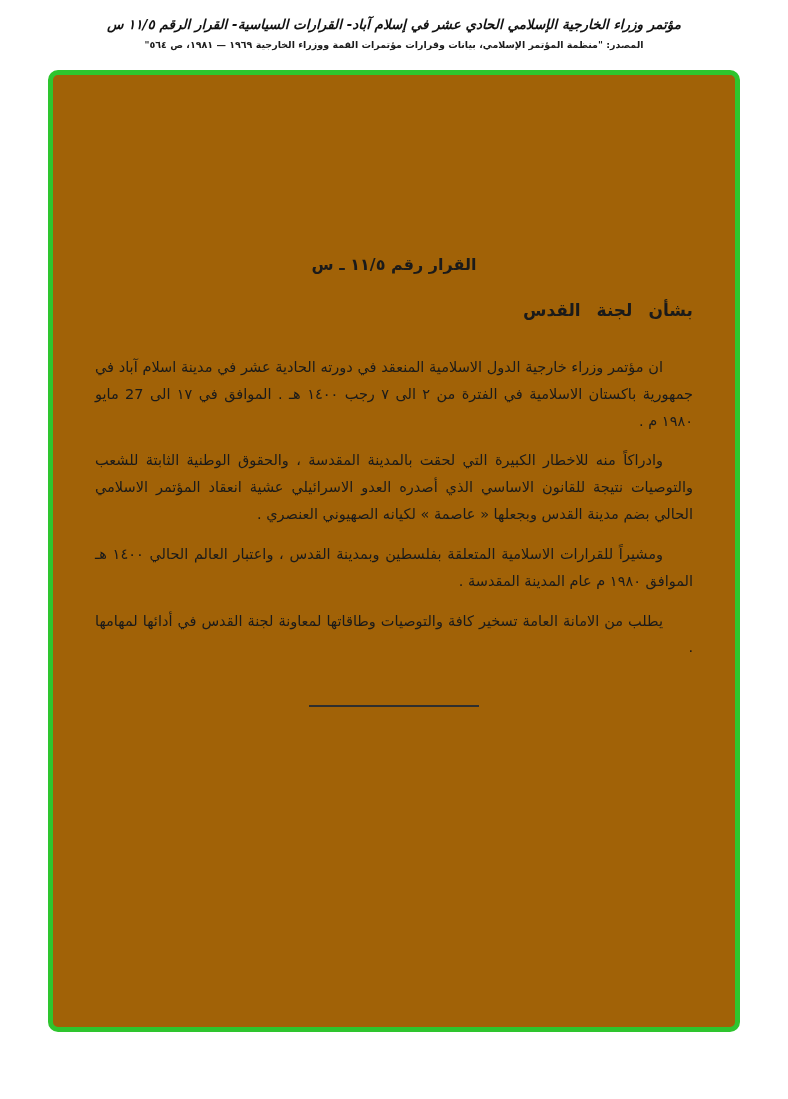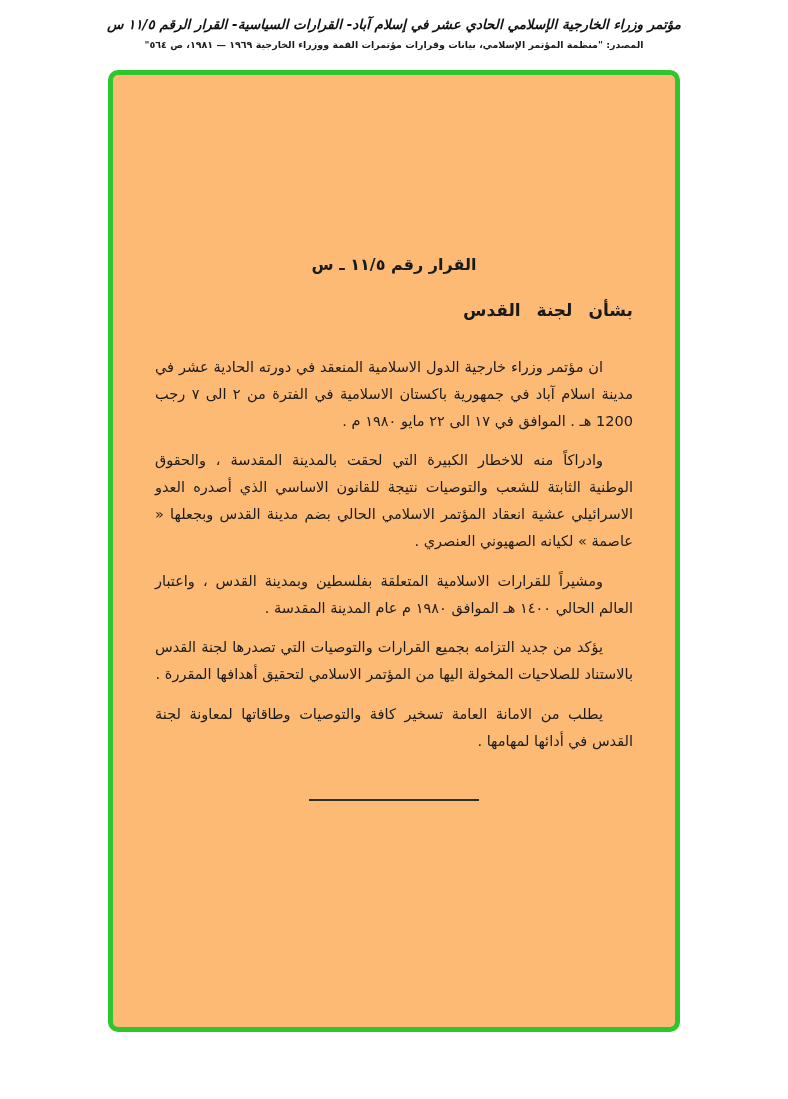--- a/index.html
+++ b/index.html
@@ -26,26 +26,26 @@
   }
   .doc-header .line2 {
     font-size: 9.5px;
     font-weight: bold;
     margin-top: 7px;
     color: #1c1c1c;
   }
 
   .highlight-box {
     box-sizing: border-box;
-    width: 572px;
+    width: 692px;
     height: 962px;
     margin: 20px auto 0 auto;
     border: 5px solid #2ec52e;
     border-radius: 10px;
-    background: #fdba74;
+    background: #a16207;
     position: relative;
   }
 
   .page-content {
     padding: 180px 42px 0 42px;
     color: #1a1a1a;
   }
 
   .res-title {
     text-align: center;
@@ -83,21 +83,20 @@
 <header class="doc-header">
   <div class="line1">مؤتمر وزراء الخارجية الإسلامي الحادي عشر في إسلام آباد- القرارات السياسية- القرار الرقم ١١/٥ س</div>
   <div class="line2">المصدر: "منظمة المؤتمر الإسلامي، بيانات وقرارات مؤتمرات القمة ووزراء الخارجية ١٩٦٩ — ١٩٨١، ص ٥٦٤"</div>
 </header>
 
 <div class="highlight-box" style="border-color: rgb(46, 197, 46);">
   <div class="page-content">
     <h1 class="res-title">القرار رقم ١١/٥ ـ س</h1>
     <h2 class="res-subtitle">بشأن لجنة القدس</h2>
 
-    <p class="res-paragraph">ان مؤتمر وزراء خارجية الدول الاسلامية المنعقد في دورته الحادية عشر في مدينة اسلام آباد في جمهورية باكستان الاسلامية في الفترة من ٢ الى ٧ رجب 1200 هـ . الموافق في ١٧ الى ٢٢ مايو ١٩٨٠ م .</p>
+    <p class="res-paragraph">ان مؤتمر وزراء خارجية الدول الاسلامية المنعقد في دورته الحادية عشر في مدينة اسلام آباد في جمهورية باكستان الاسلامية في الفترة من ٢ الى ٧ رجب ١٤٠٠ هـ . الموافق في ١٧ الى 27 مايو ١٩٨٠ م .</p>
     <p class="res-paragraph">وادراكاً منه للاخطار الكبيرة التي لحقت بالمدينة المقدسة ، والحقوق الوطنية الثابتة للشعب والتوصيات نتيجة للقانون الاساسي الذي أصدره العدو الاسرائيلي عشية انعقاد المؤتمر الاسلامي الحالي بضم مدينة القدس وبجعلها « عاصمة » لكيانه الصهيوني العنصري .</p>
     <p class="res-paragraph">ومشيراً للقرارات الاسلامية المتعلقة بفلسطين وبمدينة القدس ، واعتبار العالم الحالي ١٤٠٠ هـ الموافق ١٩٨٠ م عام المدينة المقدسة .</p>
-    <p class="res-paragraph">يؤكد من جديد التزامه بجميع القرارات والتوصيات التي تصدرها لجنة القدس بالاستناد للصلاحيات المخولة اليها من المؤتمر الاسلامي لتحقيق أهدافها المقررة .</p>
     <p class="res-paragraph">يطلب من الامانة العامة تسخير كافة والتوصيات وطاقاتها لمعاونة لجنة القدس في أدائها لمهامها .</p>
 
     <div class="end-divider"></div>
   </div>
 </div>
 
 </body></html>

